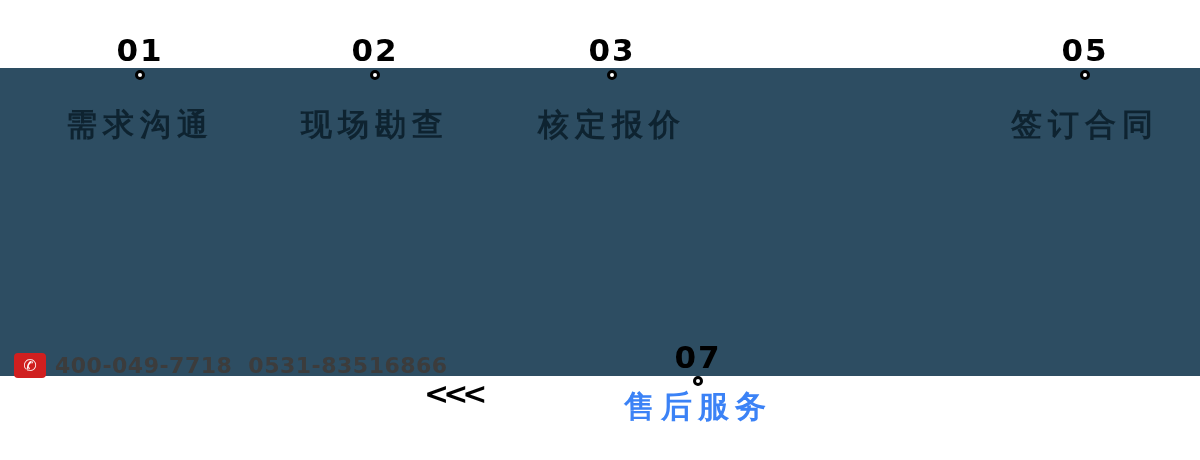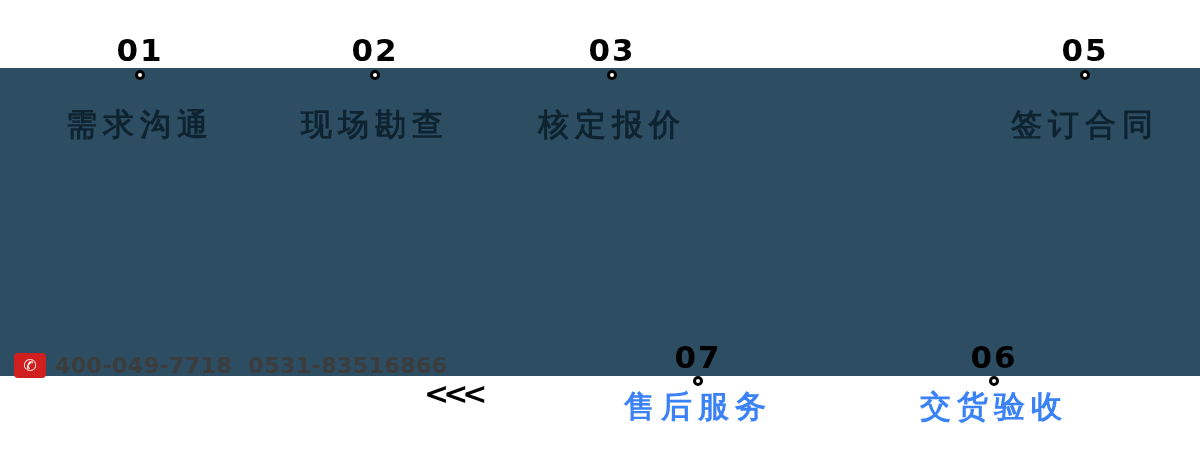--- a/index.html
+++ b/index.html
@@ -143,25 +143,20 @@
     <div class="dot"></div>
     <div class="label">签订合同</div>
   </div>
 
   <div class="step step-bottom" style="left:586px">
     <div class="num">07</div>
     <div class="dot"></div>
     <div class="label">售后服务</div>
   </div>
 
-  <div class="step step-bottom" style="left:882px">
-    <div class="num">06</div>
-    <div class="dot"></div>
-    <div class="label">交货验收</div>
-  </div>
 
   <div class="hotline">
     <div class="hotline-row">
       <span class="phone-icon">✆</span>
       <span class="phone-num">400-049-7718</span>
       <span class="phone-num">0531-83516866</span>
     </div>
   </div>
 
   <div class="arrows">&lt;&lt;&lt;</div>

